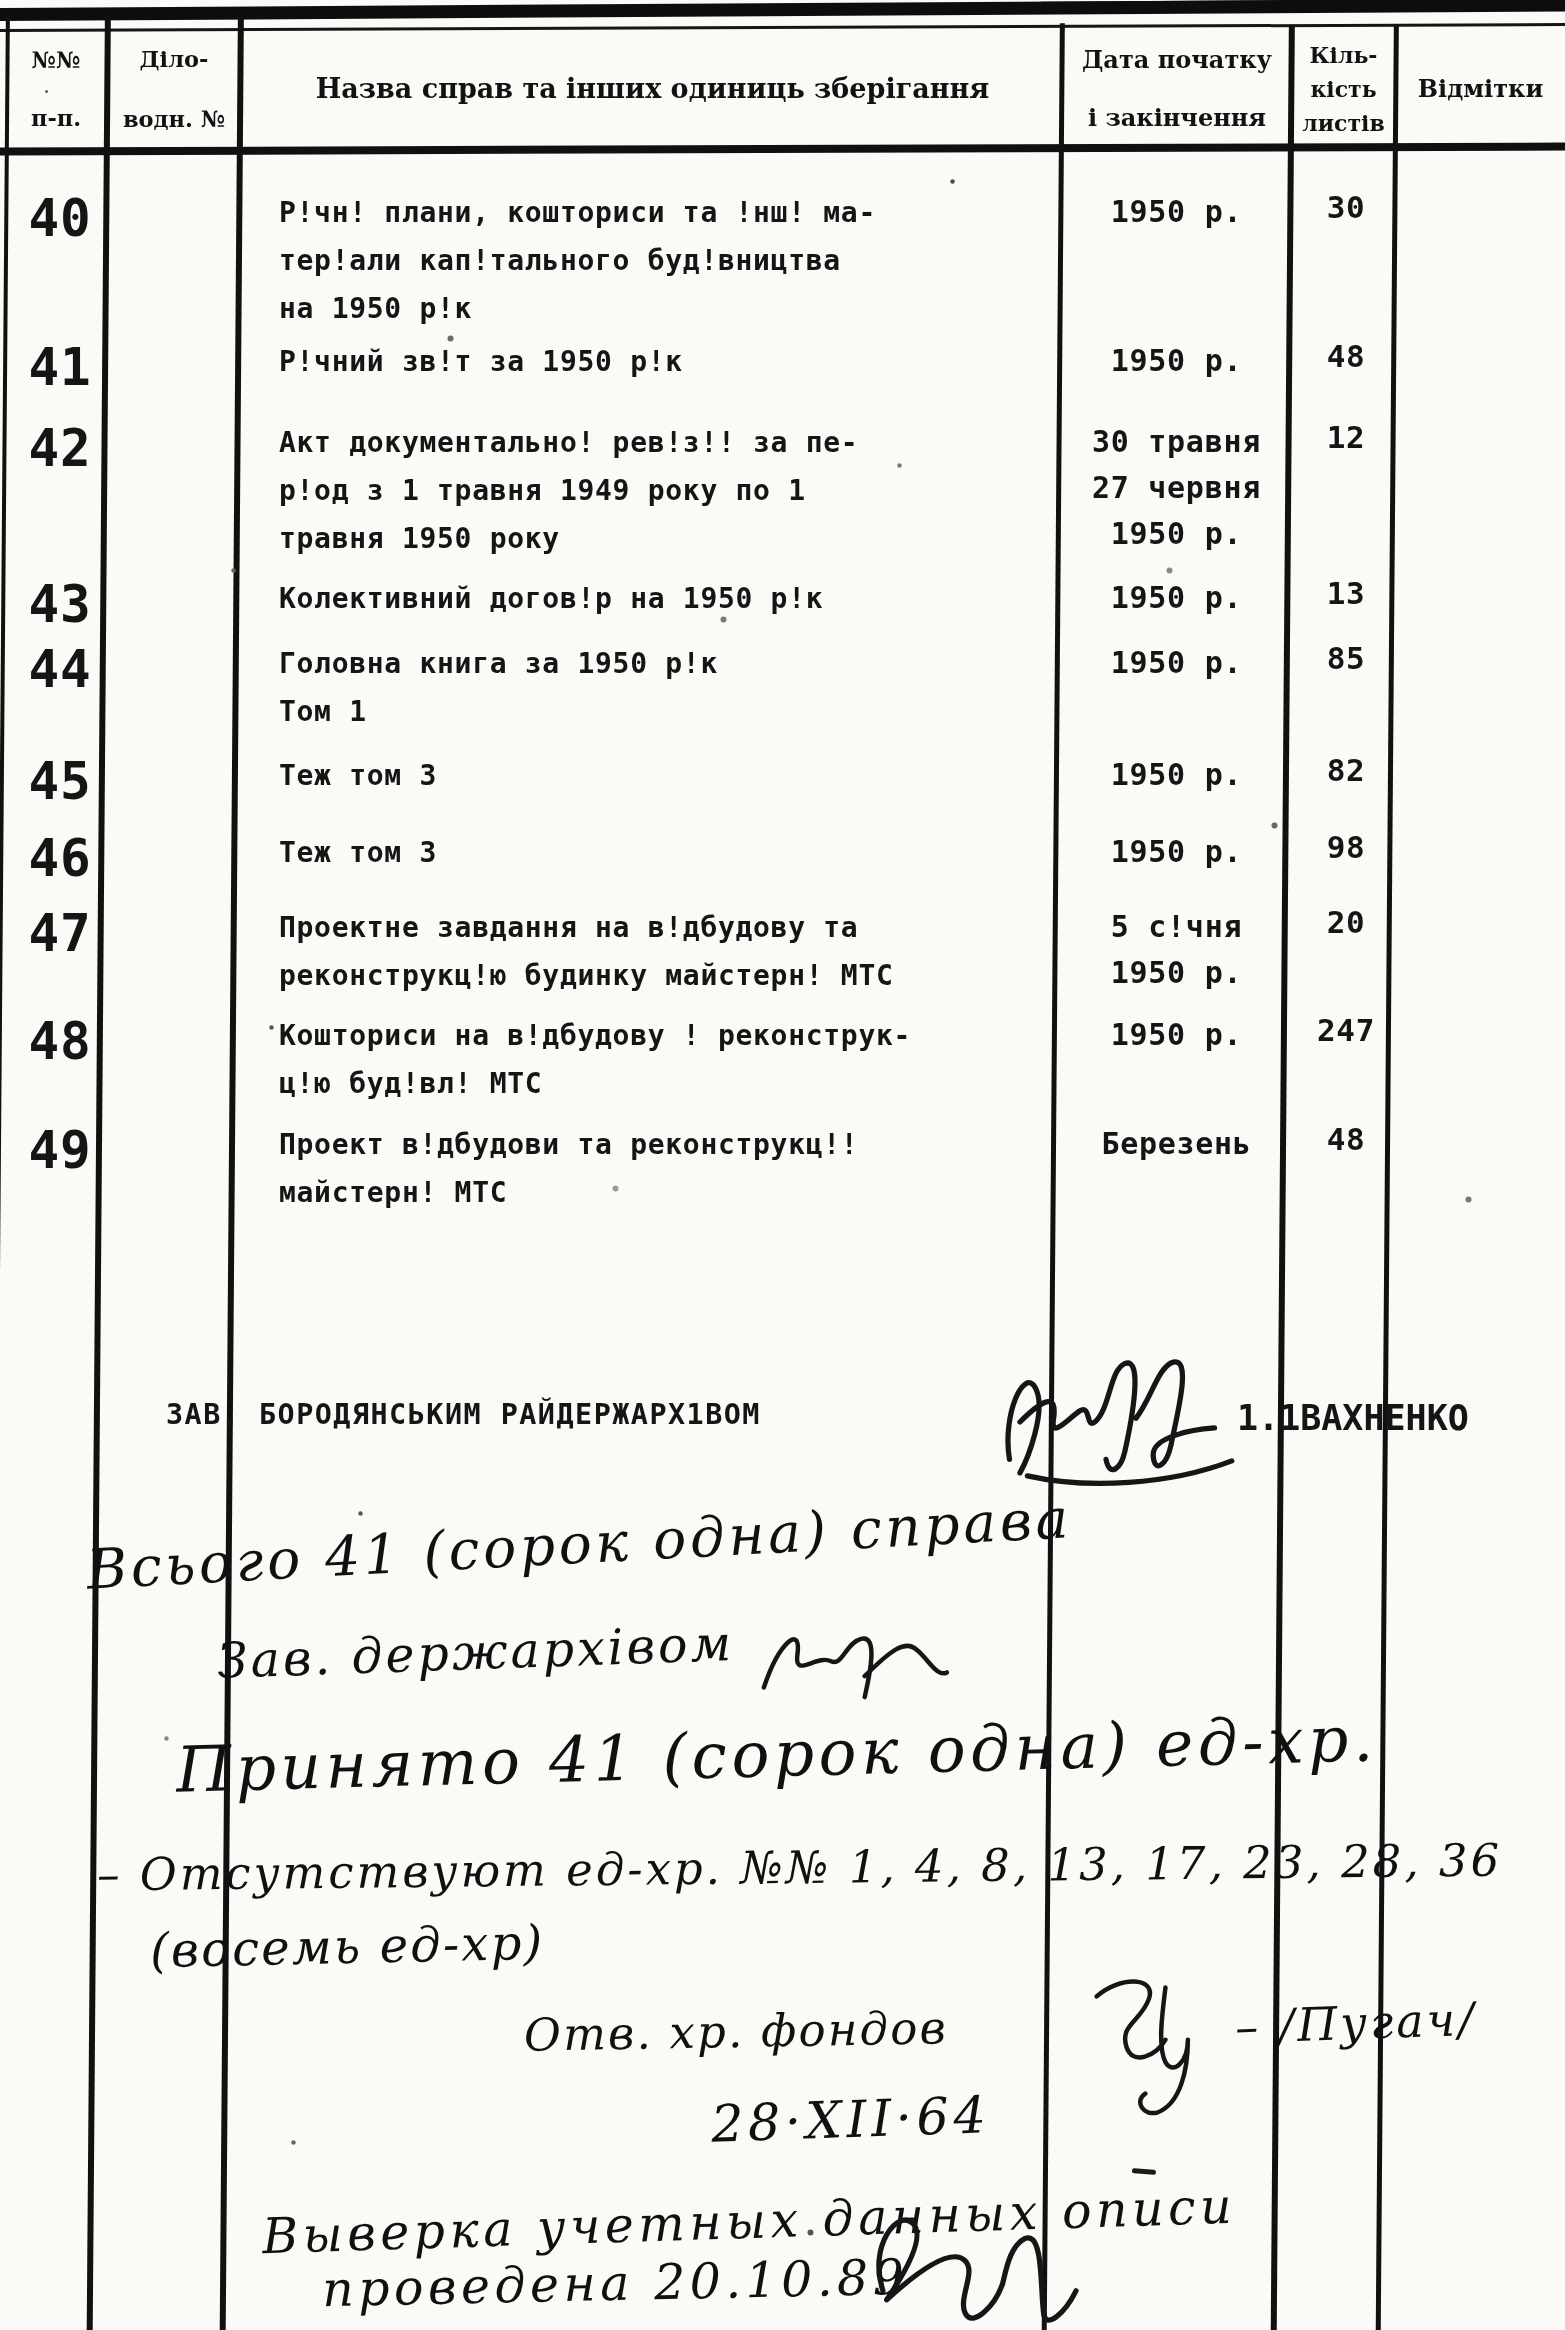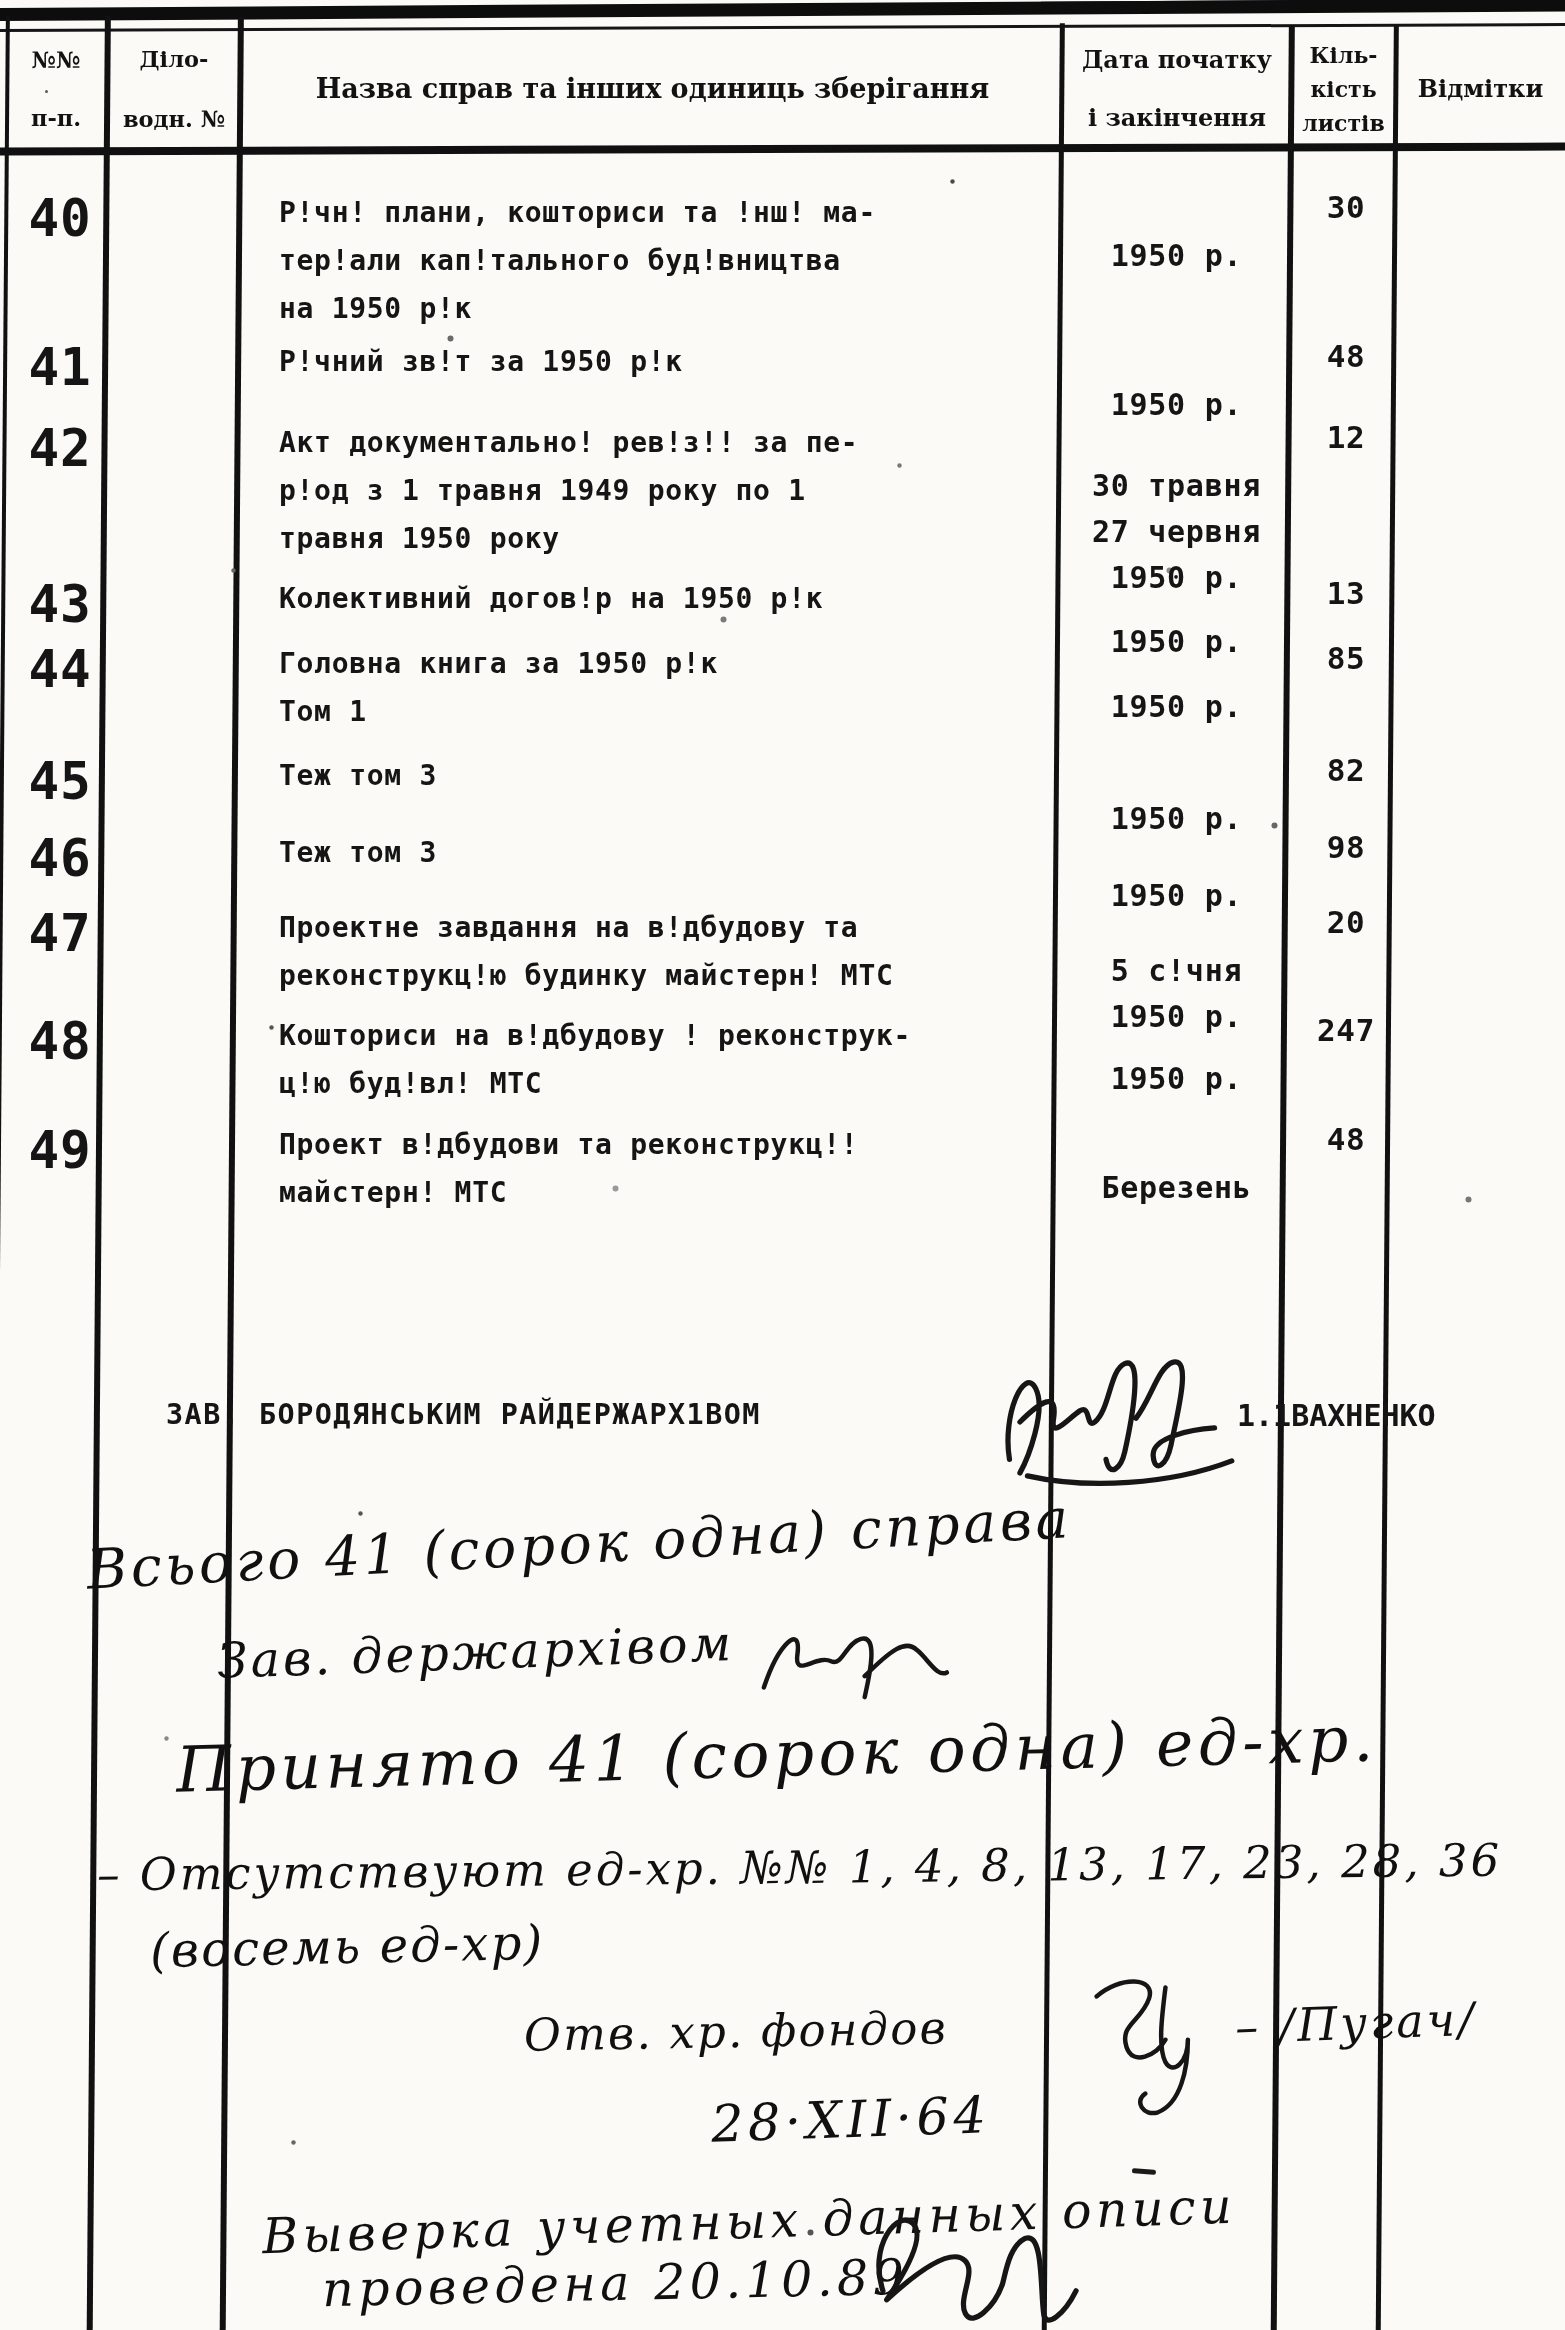--- a/index.html
+++ b/index.html
@@ -35,25 +35,25 @@
   .h-record { left:112px;  width:124px;  font-size:22.5px; line-height:60px; }
   .h-title  { left:247px;  width:811px; font-size:27px; }
   .h-date   { left:1066px; width:222px;  font-size:24px; line-height:58px; }
   .h-sheets { left:1294px; width:99px;  font-size:22px; line-height:34px; }
   .h-notes  { left:1400px; width:161px;  font-size:24px; }
   
   .row { position:absolute; left:0; width:100%; }
   .c { position:absolute; white-space:pre-line; font-weight:700; letter-spacing:0.7px; }
   .c-num    { left:22.5px;   width:75px;  font-size:51px; text-align:center; }
   .c-title  { left:279px;  width:805px; font-size:28px; line-height:48px; }
-  .c-date   { left:1064px; width:225px;  font-size:30px; line-height:46px; text-align:center;margin-top:44px; }
+  .c-date   { left:1064px; width:225px;  font-size:30px; line-height:46px; text-align:center; }
   .c-sheets { left:1295px; width:102px;  font-size:31px; text-align:center; }
   .summary  { position:absolute; left:189px; top:1273px; font-size:30px; font-weight:700; letter-spacing:0.7px; }
   .signoff-role { position:absolute; left:166px; top:1398px; font-size:28.4px; font-weight:700; letter-spacing:1.5px; }
-  .signoff-name { position:absolute; left:1237px; top:1398px; font-size:30px; font-weight:700; }
+  .signoff-name { position:absolute; left:1237px; top:1398px; font-size:35px; font-weight:700; }
   
   .hw { position:absolute; font-family:"DejaVu Serif", serif; font-style:italic; color:#101010; white-space:nowrap; }
   .hw1 { left:86px;  top:1512px; font-size:55px; transform:rotate(-3deg);   letter-spacing:3.7px; }
   .hw2 { left:217px;  top:1624px; font-size:49px; transform:rotate(-2deg);   letter-spacing:3px; }
   .hw3 { left:176px;  top:1718px; font-size:63px; transform:rotate(-1.5deg); letter-spacing:4.5px; }
   .hw4 { left:97px;  top:1841px; font-size:45px; transform:rotate(-0.6deg); letter-spacing:3px; }
   .hw5 { left:150px;  top:1918px; font-size:48px; transform:rotate(-1.2deg); letter-spacing:2.2px; }
   .hw6 { left:524px;  top:2005px; font-size:45px; transform:rotate(-1deg);   letter-spacing:2.2px; }
   .hw6b{ left:1235px; top:1996px; font-size:46px; transform:rotate(-2deg);   letter-spacing:3px; }
   .hw7 { left:711px;  top:2090px; font-size:51px; transform:rotate(-2deg);   letter-spacing:4.5px; }

